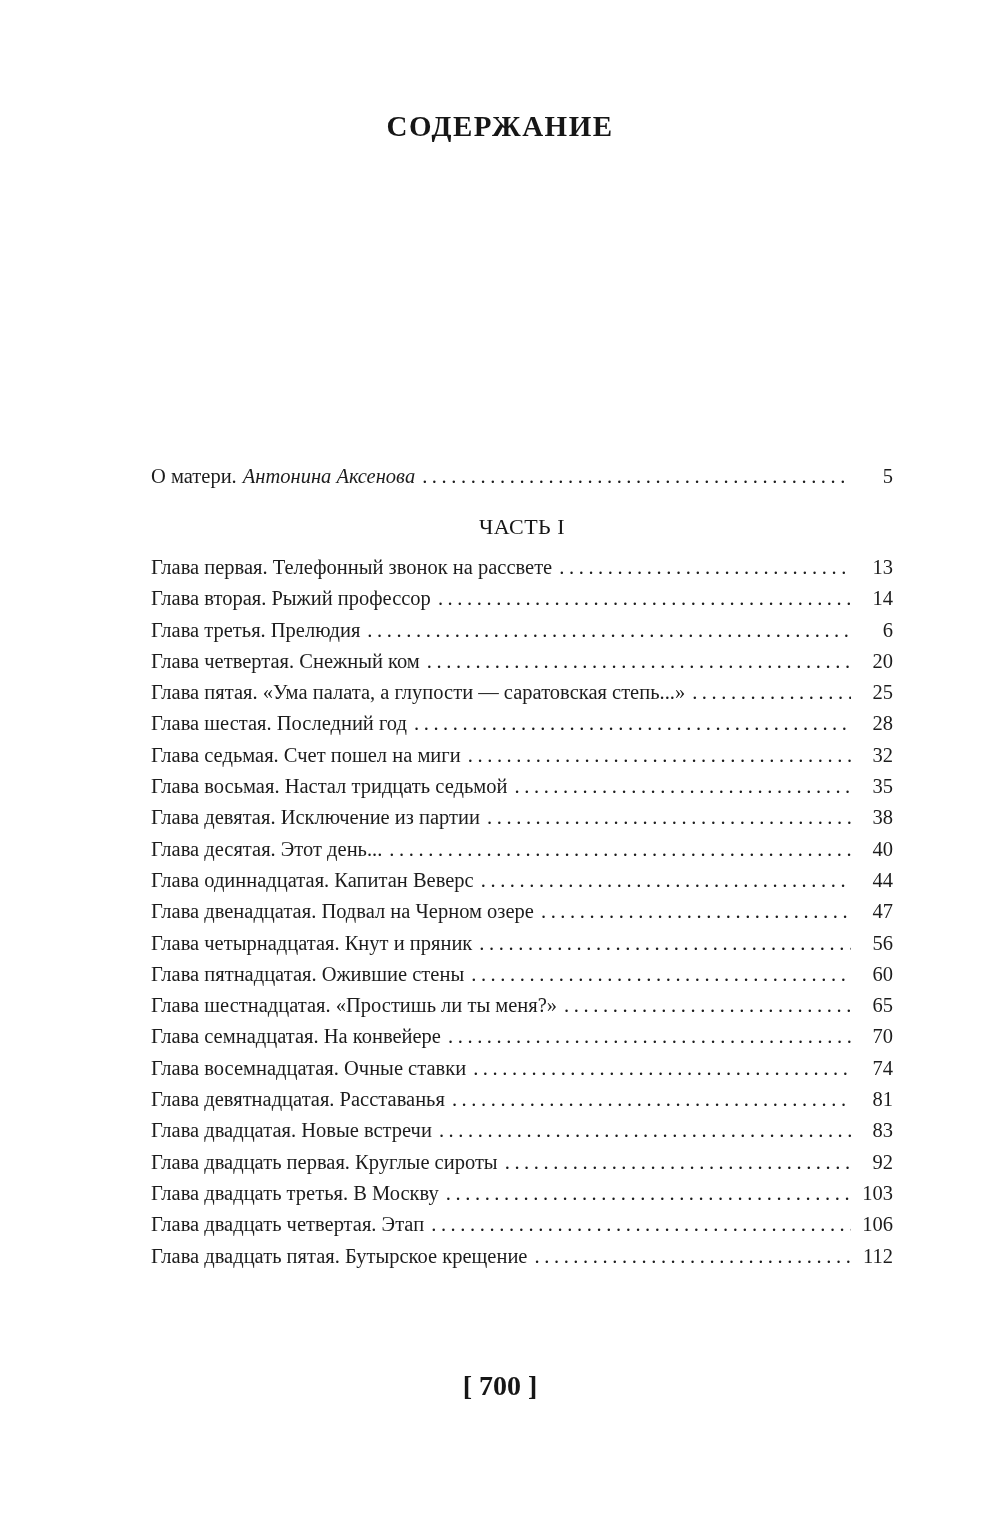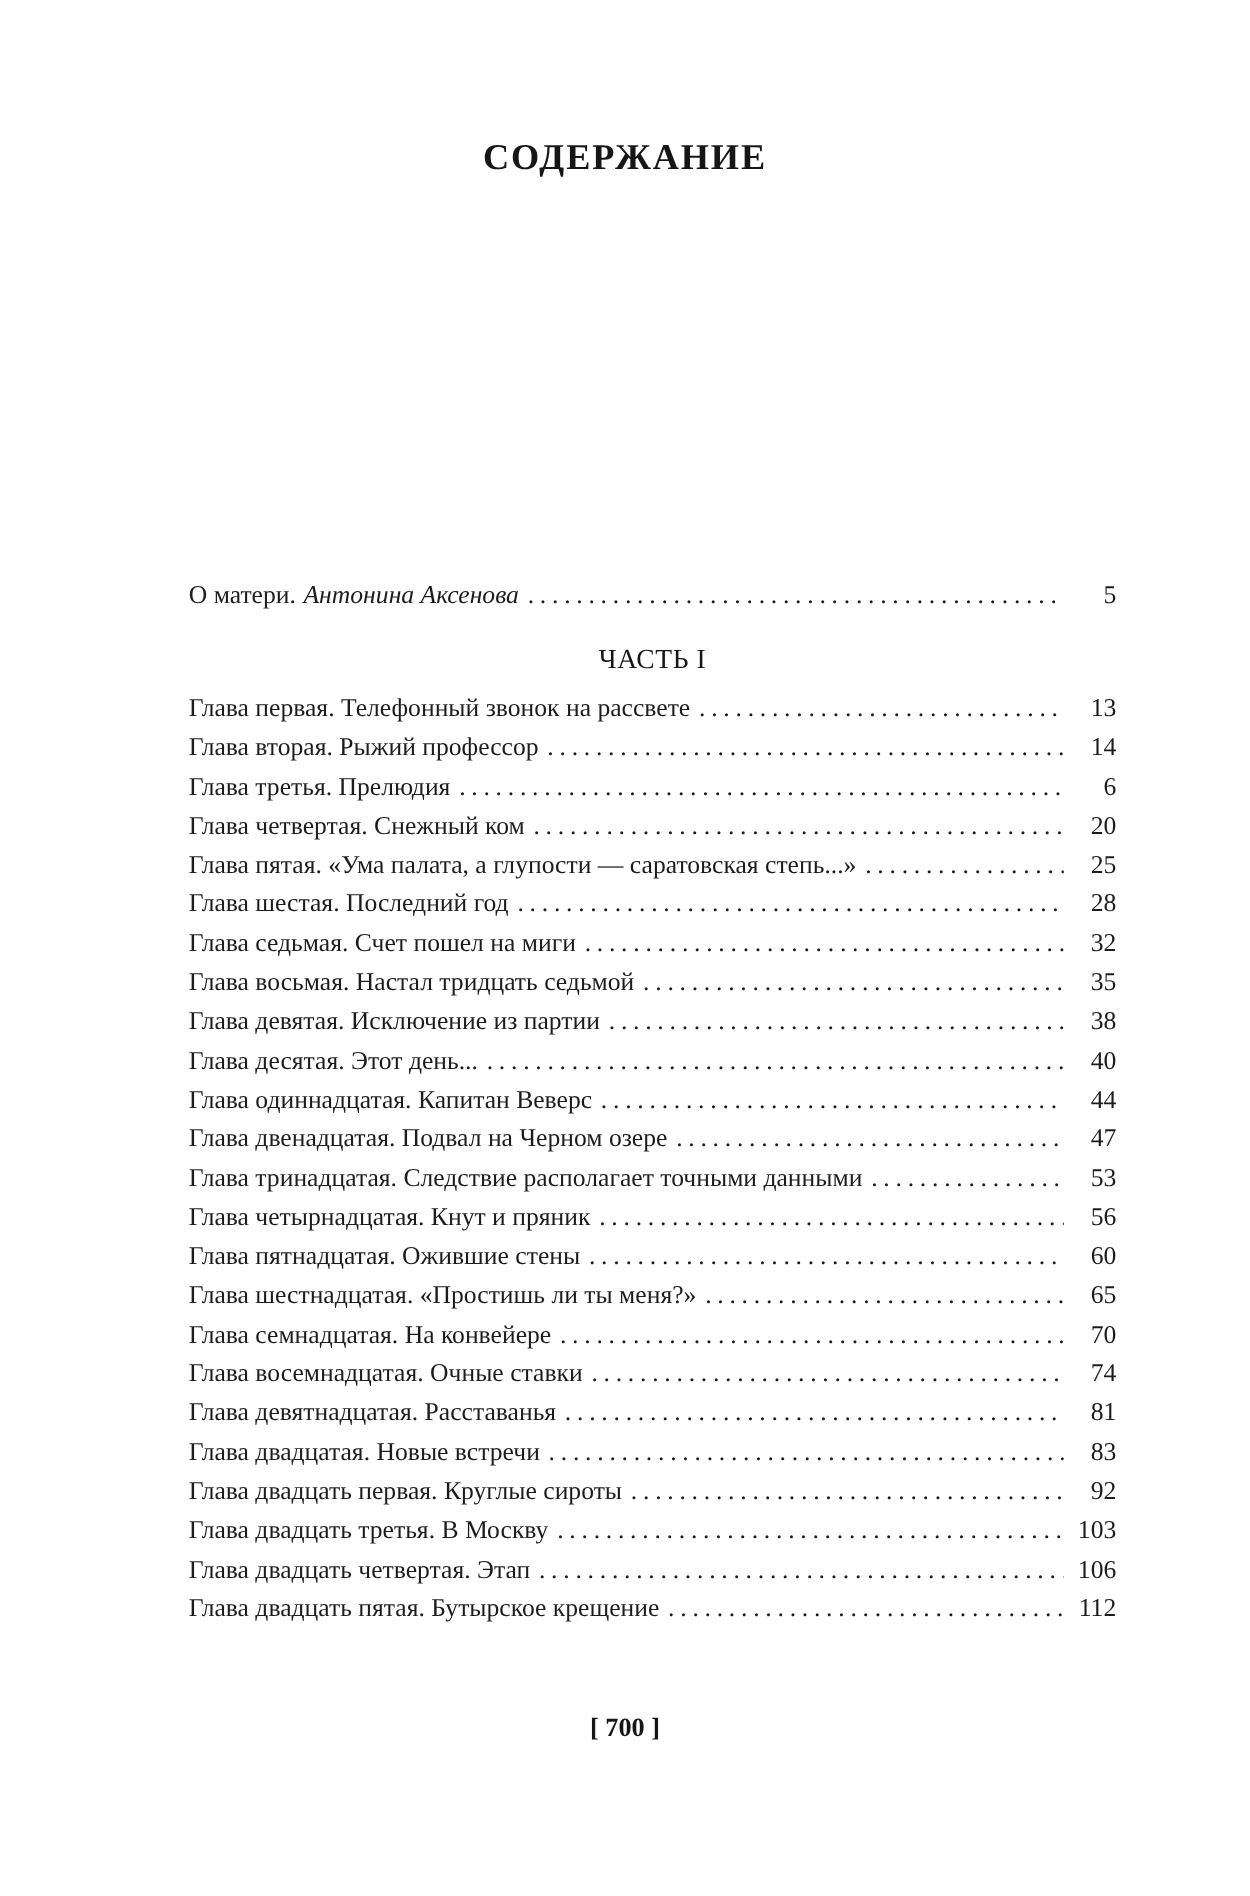--- a/index.html
+++ b/index.html
@@ -72,21 +72,21 @@
     font-weight: normal;
     letter-spacing: 0.5px;
     color: #161616;
   }
   .footer {
     position: absolute;
     left: 0;
     right: 0;
     top: 1370px;
     text-align: center;
-    font-size: 21px;
+    font-size: 28px;
     font-weight: bold;
     color: #161616;
   }
 </style>
 </head>
 <body>
 
 <h1 class="page-title">СОДЕРЖАНИЕ</h1>
 
 <div class="content">
@@ -166,25 +166,20 @@
         <span class="dots"></span>
         <span class="page-num">44</span>
       </div>
 
       <div class="toc-row">
         <span class="label">Глава двенадцатая. Подвал на Черном озере</span>
         <span class="dots"></span>
         <span class="page-num">47</span>
       </div>
 
-      <div class="toc-row">
-        <span class="label">Глава тринадцатая. Следствие располагает точными данными</span>
-        <span class="dots"></span>
-        <span class="page-num">53</span>
-      </div>
 
       <div class="toc-row">
         <span class="label">Глава четырнадцатая. Кнут и пряник</span>
         <span class="dots"></span>
         <span class="page-num">56</span>
       </div>
 
       <div class="toc-row">
         <span class="label">Глава пятнадцатая. Ожившие стены</span>
         <span class="dots"></span>

